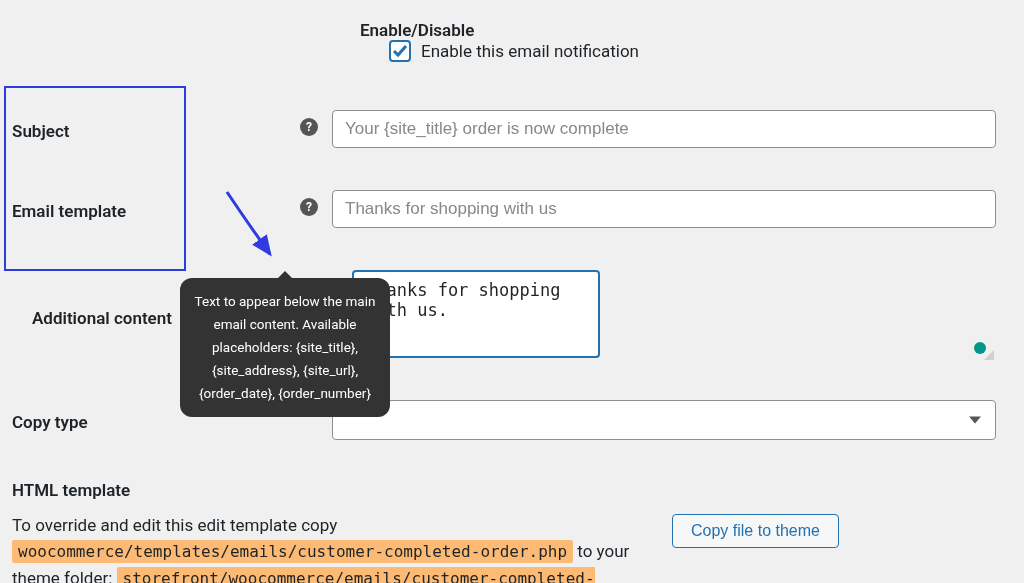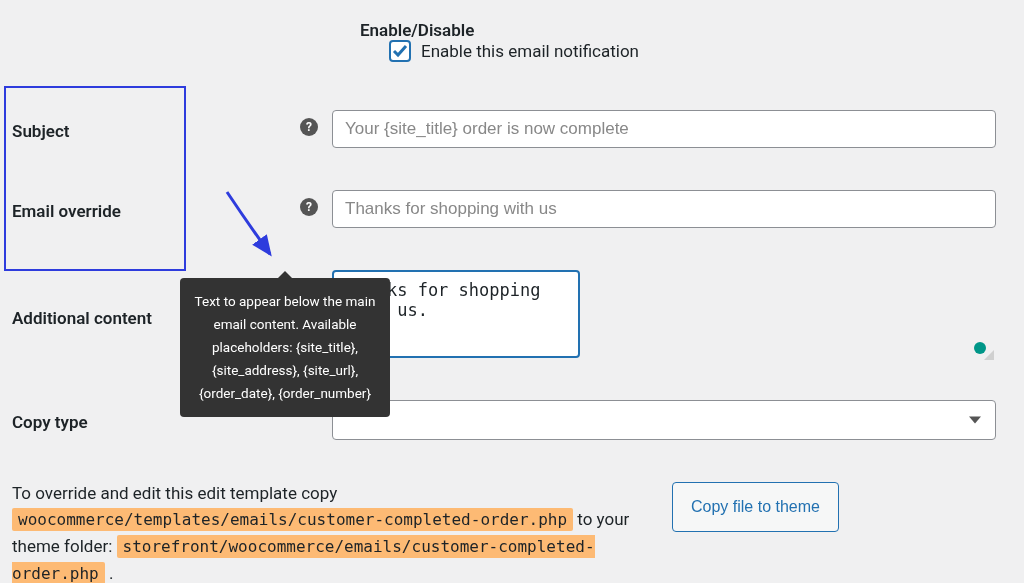--- a/index.html
+++ b/index.html
@@ -104,21 +104,21 @@
   }
   .arrow svg { overflow:visible; }
 
   .tooltip {
     position:absolute;
     left:180px; top:278px;
     width:210px;
     background:#333; color:#fff;
     font-size:13.5px; line-height:1.7;
     padding:12px 14px;
-    border-radius:4px;
+    border-radius:12px;
     text-align:center;
     pointer-events:none;
     z-index:5;
   }
   .tooltip::before {
     content:""; position:absolute; top:-7px; left:50%;
     transform:translateX(-50%);
     width:0;height:0;
     border-left:7px solid transparent;
     border-right:7px solid transparent;
@@ -129,21 +129,21 @@
   .tmpl-title { font-weight:600; font-size:17px; margin-bottom:12px; }
   .tmpl-row { display:flex; align-items:flex-start; gap:20px; }
   .tmpl-text { font-size:17px; line-height:1.55; flex:1; max-width:640px; }
   .tmpl-text code {
     background:#fdba74; padding:2px 6px; border-radius:2px;
     font-family: Menlo, Consolas, monospace; font-size:16px;
   }
   .tmpl-buttons { display:flex; gap:14px; flex-shrink:0; margin-top:2px; }
   .btn-outline {
     border:1px solid #2271b1; color:#2271b1; background:#f6f7f7;
-    padding:15px 18px; border-radius:4px; font-size:16px;
+    padding:7px 18px; border-radius:4px; font-size:16px;
     cursor:pointer;
   }
 </style>
 </head>
 <body>
 
 <div class="page">
 
   <div class="highlight-box"></div>
 
@@ -176,28 +176,28 @@
 
   <div class="row tight">
     <div class="label-col">Subject</div>
     <div class="ctrl-col">
       <span class="help-ic">?</span>
       <input class="txt-input" placeholder="Your {site_title} order is now complete" style="">
     </div>
   </div>
 
   <div class="row tight">
-    <div class="label-col">Email override</div>
+    <div class="label-col">Email template</div>
     <div class="ctrl-col">
       <span class="help-ic">?</span>
       <input class="txt-input" placeholder="Thanks for shopping with us" style="">
     </div>
   </div>
 
-  <div class="row" style="margin-bottom:38px;">
+  <div class="row" style="margin-bottom:38px;margin-left:20px;">
     <div class="label-col">Additional content</div>
     <div class="ctrl-col">
       <span class="help-ic">?</span>
       <div class="ta-wrap">
         <textarea class="textarea" style="">Thanks for shopping with us.</textarea>
         <div class="resize-tri"></div>
       </div>
     </div>
   </div>
 
@@ -206,20 +206,21 @@
     <div class="ctrl-col">
       <span class="help-ic" style="visibility:hidden">?</span>
       <div class="select">
         <span></span>
         <span class="chev"></span>
       </div>
     </div>
   </div>
 
   <div class="tmpl-section">
+    <div class="tmpl-title">HTML template</div>
     <div class="tmpl-row">
       <div class="tmpl-text">
         <span>To override and edit this edit template copy </span><code>woocommerce/templates/emails/customer-completed-order.php</code><span> to your theme folder: </span><code>storefront/woocommerce/emails/customer-completed-order.php</code><span> .</span>
       </div>
       <div class="tmpl-buttons">
         <button class="btn-outline">Copy file to theme</button>
       </div>
     </div>
   </div>
 

